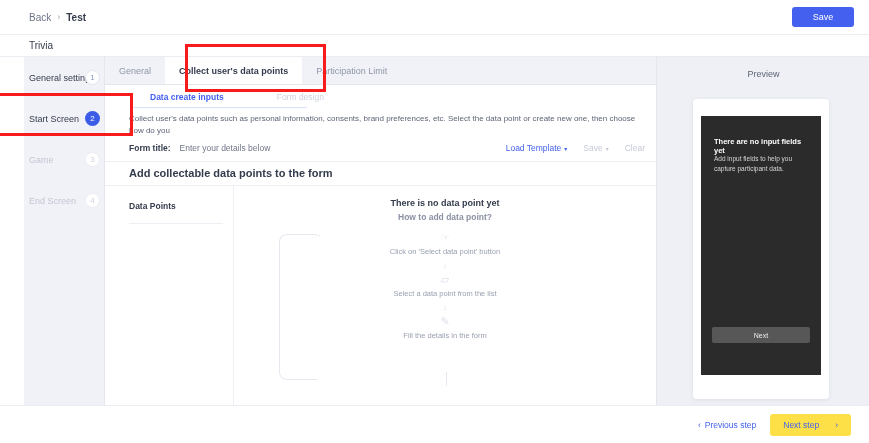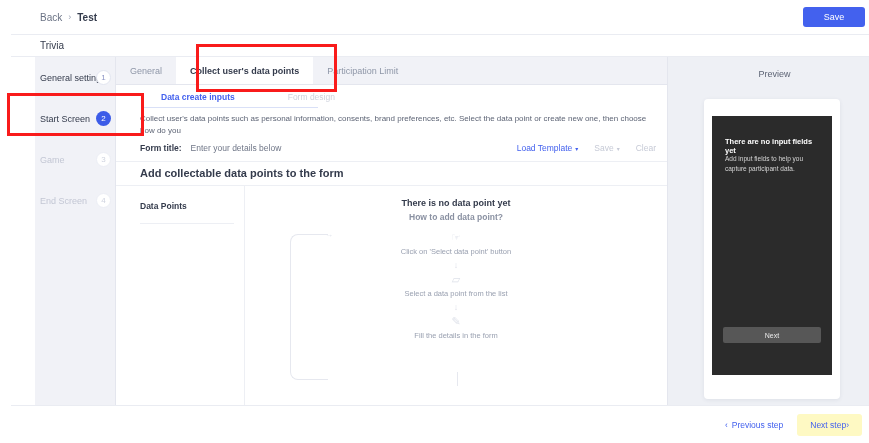--- a/index.html
+++ b/index.html
@@ -2,21 +2,21 @@
 <html><head>
 <meta charset="utf-8">
 <style>
   * { box-sizing: border-box; margin: 0; padding: 0; }
   html, body {
     width: 869px; height: 443px;
     font-family: "Liberation Sans", sans-serif;
     background: #ffffff;
     overflow: hidden;
   }
-  .app { position: relative; width: 772px; height: 443px; background:#fff;margin-left:11px; }
+  .app { position: relative; width: 772px; height: 443px; background:#fff; }
 
   
   .topbar {
     position:absolute; left:0; top:0; width:869px; height:35px;
     background:#fff; border-bottom:1px solid #eaecf2;
     display:flex; align-items:center;
   }
   .crumb-wrap { display:flex; align-items:center; gap:6px; margin-left:29px; }
   .crumb-back { font-size:10px; color:#6b7385; }
   .crumb-sep  { font-size:9px; color:#9aa1b2; }
@@ -181,23 +181,23 @@
     position:absolute; left:0; top:405px; width:869px; height:38px;
     background:#fff; border-top:1px solid #eaecf2;
     display:flex; align-items:center; justify-content:flex-end;
   }
   .prev-step {
     font-size:8.5px; color:#4361ee; cursor:pointer; margin-right:14px;
     display:flex; align-items:center; gap:4px;
   }
   .next-step {
     font-size:8.5px; color:#4361ee; cursor:pointer; margin-right:18px;
-    background:#fef9c3; border:none; border-radius:3px;
+    background:#fde047; border:none; border-radius:3px;
     padding:6px 13px; font-family:inherit;
-    display:flex; gap:0;
+    display:flex; gap:16px;
   }
 
   
   .anno { position:absolute; border:3px solid #f91b1b; pointer-events:none; }
   .anno-a { left:185px; top:44px;  width:141px; height:48px; }
   .anno-b { left:-4px;  top:93px;  width:137px; height:43px; }
 </style>
 </head>
 <body>
 

